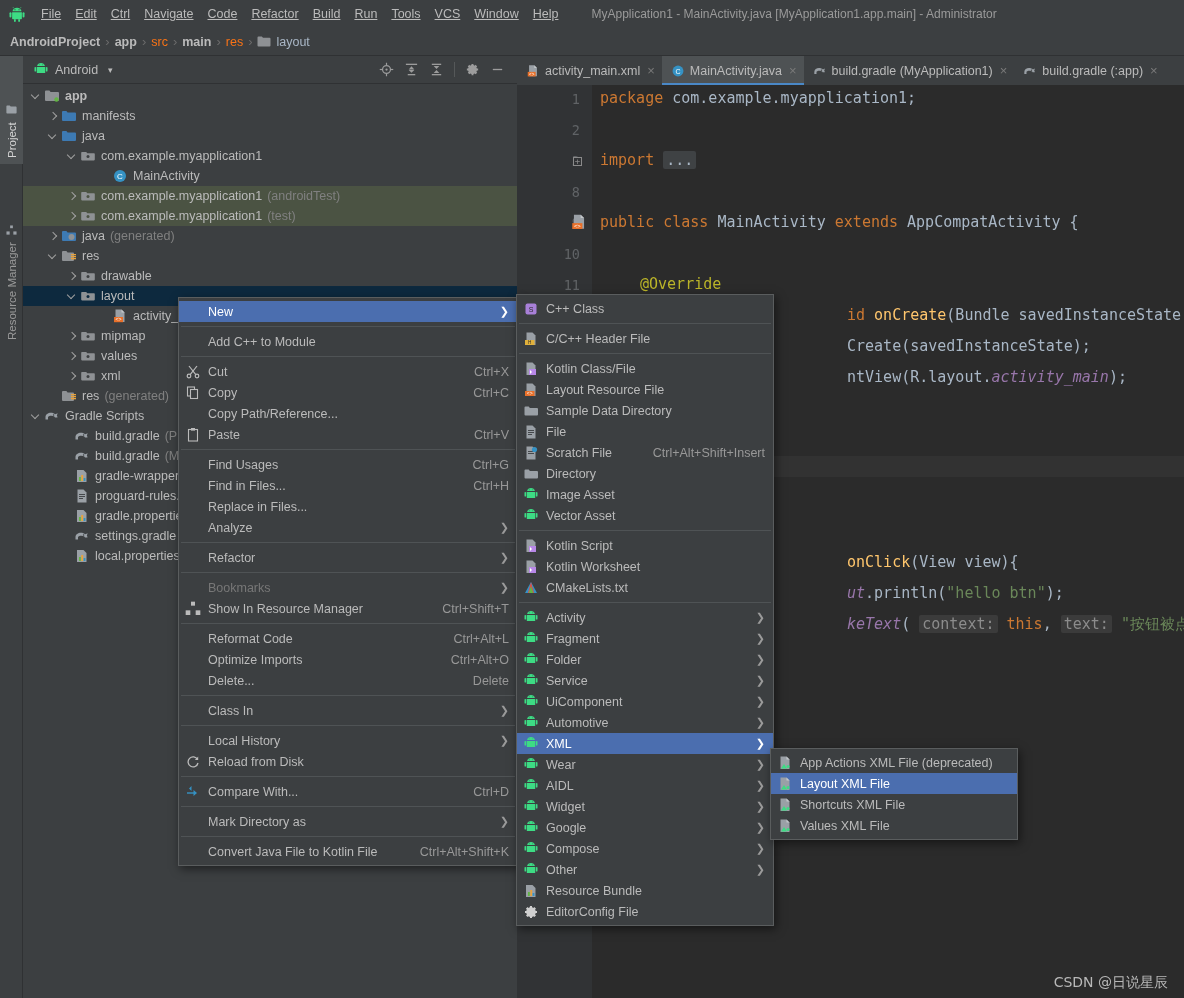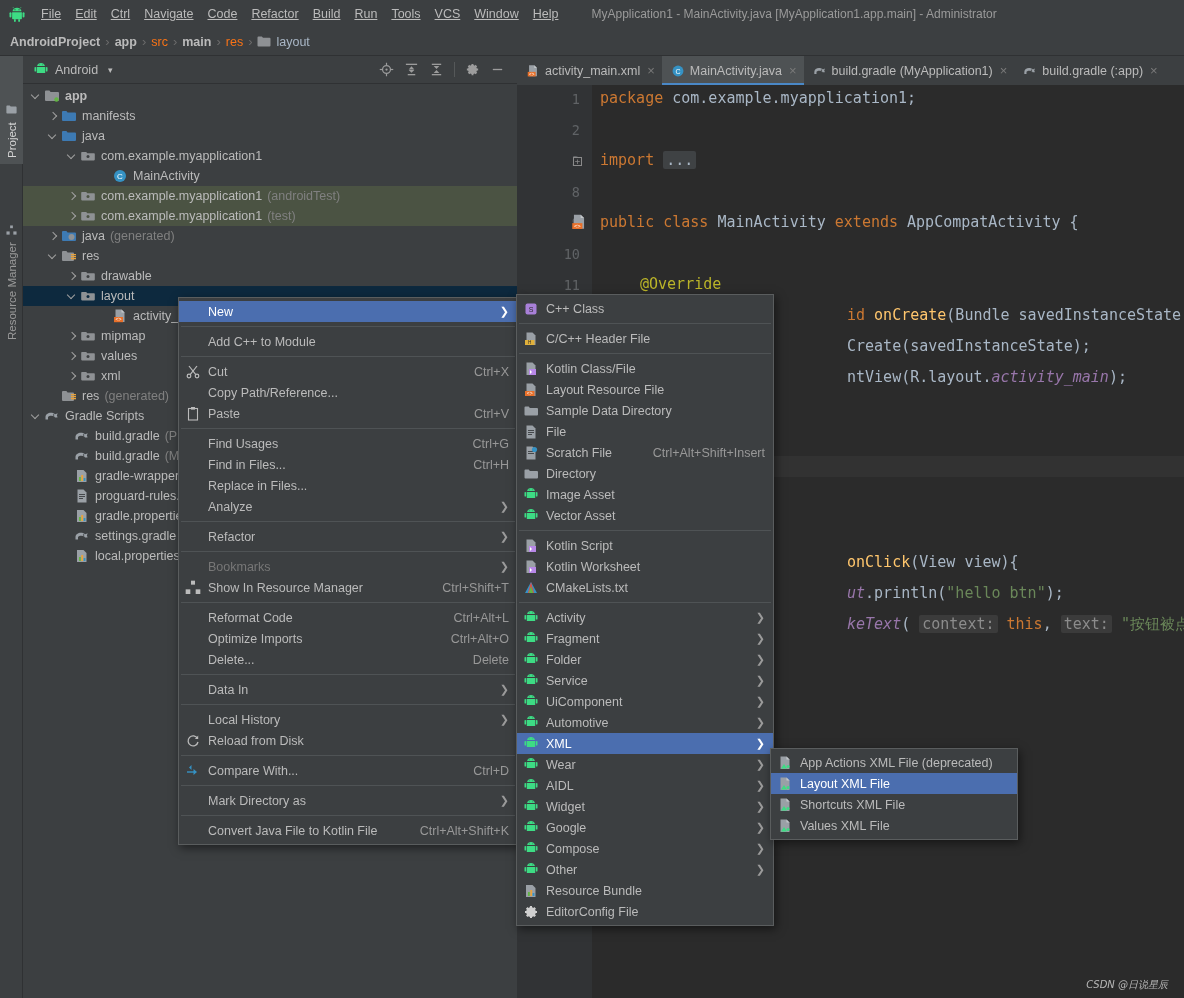--- a/index.html
+++ b/index.html
@@ -222,23 +222,22 @@
   .mi-arrow { margin-left: auto; padding-left: 18px; color: #9a9a9a; font-size: 11px; }
   .mi.sel .mi-arrow { color: #ffffff; }
   .msep { height: 1px; background: #4f5355; margin: 4px 2px; }
 
   #menu-main  { left: 178px; top: 297px; width: 340px; }
   #menu-new   { left: 516px; top: 294px; width: 258px; }
   #menu-xml   { left: 770px; top: 748px; width: 248px; }
 
   .watermark {
     position: absolute; right: 16px; bottom: 6px;
-    font-size: 10px; color: #b8b8b8;
+    font-size: 14px; color: #b8b8b8;
     font-family: "DejaVu Sans", sans-serif;
-    font-style: italic;
   }
 
   .scrollbar-v {
     position: absolute; right: 0; top: 29px; width: 10px; height: 913px;
     background: transparent;
   }
 </style>
 </head>
 <body>
 
@@ -769,20 +768,30 @@
             <circle cx="4" cy="12" r="1.8" fill="none" stroke="#bbb" stroke-width="1.2"></circle>
             <circle cx="12" cy="12" r="1.8" fill="none" stroke="#bbb" stroke-width="1.2"></circle>
             <line x1="5.2" y1="10.6" x2="12" y2="2" stroke="#bbb" stroke-width="1.2"></line>
             <line x1="10.8" y1="10.6" x2="4" y2="2" stroke="#bbb" stroke-width="1.2"></line>
           </svg>
       </span>
       <span class="mi-label">Cut</span>
       <span class="mi-shortcut">Ctrl+X</span>
     </div>
     <div class="mi">
+      <span class="mi-icon">
+        <svg width="16" height="16" viewBox="0 0 16 16">
+            <rect x="2.5" y="2" width="7" height="9" fill="none" stroke="#bbb" stroke-width="1.1"></rect>
+            <rect x="5.5" y="4.5" width="7" height="9" fill="#3c3f41" stroke="#bbb" stroke-width="1.1"></rect>
+          </svg>
+      </span>
+      <span class="mi-label">Copy</span>
+      <span class="mi-shortcut">Ctrl+C</span>
+    </div>
+    <div class="mi">
       <span class="mi-icon empty"></span>
       <span class="mi-label">Copy Path/Reference...</span>
     </div>
     <div class="mi">
       <span class="mi-icon">
         <svg width="16" height="16" viewBox="0 0 16 16">
             <rect x="3.5" y="2.5" width="9" height="11.5" fill="none" stroke="#bbb" stroke-width="1.1"></rect>
             <rect x="6" y="1" width="4" height="2.6" fill="#bbb"></rect>
           </svg>
       </span>
@@ -844,21 +853,21 @@
       <span class="mi-shortcut">Ctrl+Alt+O</span>
     </div>
     <div class="mi">
       <span class="mi-icon empty"></span>
       <span class="mi-label">Delete...</span>
       <span class="mi-shortcut">Delete</span>
     </div>
     <div class="msep"></div>
     <div class="mi">
       <span class="mi-icon empty"></span>
-      <span class="mi-label">Data In</span>
+      <span class="mi-label">Class In</span>
       <span class="mi-arrow">❯</span>
     </div>
     <div class="msep"></div>
     <div class="mi">
       <span class="mi-icon empty"></span>
       <span class="mi-label">Local History</span>
       <span class="mi-arrow">❯</span>
     </div>
     <div class="mi">
       <span class="mi-icon">

